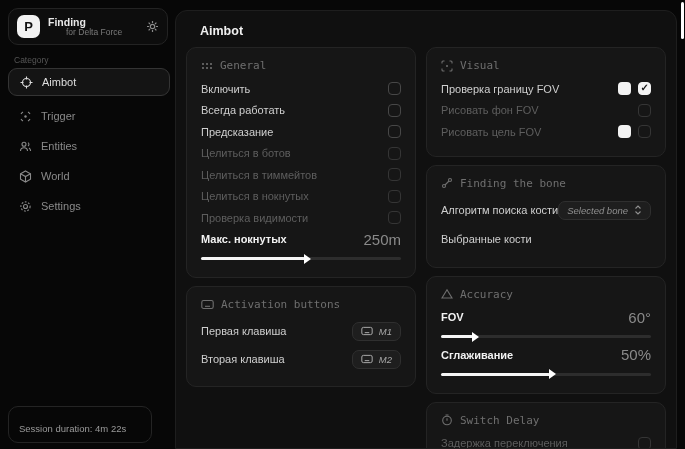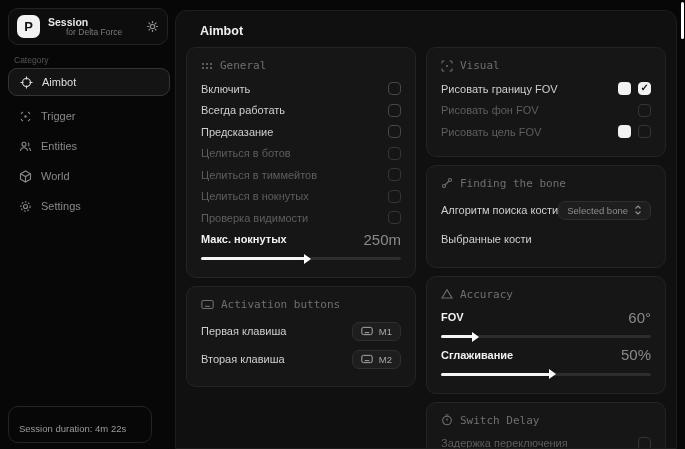--- a/index.html
+++ b/index.html
@@ -108,37 +108,38 @@
     content:""; position:absolute; right:-6px; top:-3.5px;
     border-left:7px solid #fff; border-top:5px solid transparent;
     border-bottom:5px solid transparent;
   }
 
   .key-btn, .dropdown {
     display:flex; align-items:center; gap:6px;
     background:#1e1e1e; border:1px solid #2f2f2f; border-radius:7px;
     padding:3px 8px; color:#a8a8a8; font-size:9.5px; cursor:pointer;
     white-space:nowrap;
+    font-style:italic;
   }
   .dropdown { color:#8f8f8f; max-width:158px; }
   .dropdown .dd-text { overflow:hidden; text-overflow:ellipsis; }
 
   .scroll-thumb {
     position:absolute; right:1px; top:2px; width:3px; height:37px;
     background:#ffffff; border-radius:2px; cursor:pointer;
   }
 </style>
 </head>
 <body>
 
 <div class="sidebar">
   <div class="brand-card">
     <div class="logo">P</div>
     <div class="brand-text">
-      <div class="brand-title">Session</div>
+      <div class="brand-title">Finding</div>
       <div class="brand-sub">for Delta Force</div>
     </div>
     <div class="gear-btn">
       <svg width="13" height="13" viewBox="0 0 13 13" fill="none" stroke="currentColor" stroke-width="1.2">
         <circle cx="6.5" cy="6.5" r="2.2"></circle>
         <path d="M6.5 1v2M6.5 10v2M1 6.5h2M10 6.5h2M2.6 2.6l1.4 1.4M9 9l1.4 1.4M10.4 2.6L9 4M4 9l-1.4 1.4"></path>
       </svg>
     </div>
   </div>
 
@@ -303,21 +304,21 @@
           <span>
             <svg width="12" height="12" viewBox="0 0 12 12" fill="none" stroke="currentColor" stroke-width="1.1">
               <path d="M1 3.5V2a1 1 0 0 1 1-1h1.5M11 3.5V2a1 1 0 0 0-1-1H8.5M1 8.5V10a1 1 0 0 0 1 1h1.5M11 8.5V10a1 1 0 0 1-1 1H8.5"></path>
               <circle cx="6" cy="6" r="1" fill="currentColor" stroke="none"></circle>
             </svg>
           </span>
           <span>Visual</span>
         </div>
 
         <div class="row">
-          <span class="lbl bright">Рисовать границу FOV</span>
+          <span class="lbl bright">Проверка границу FOV</span>
           <span class="ctrl-group">
             <span class="swatch"></span>
             <span class="checkbox on"></span>
           </span>
         </div>
         <div class="row">
           <span class="lbl dim">Рисовать фон FOV</span>
           <span class="ctrl-group">
             <span class="checkbox dimmed"></span>
           </span>

